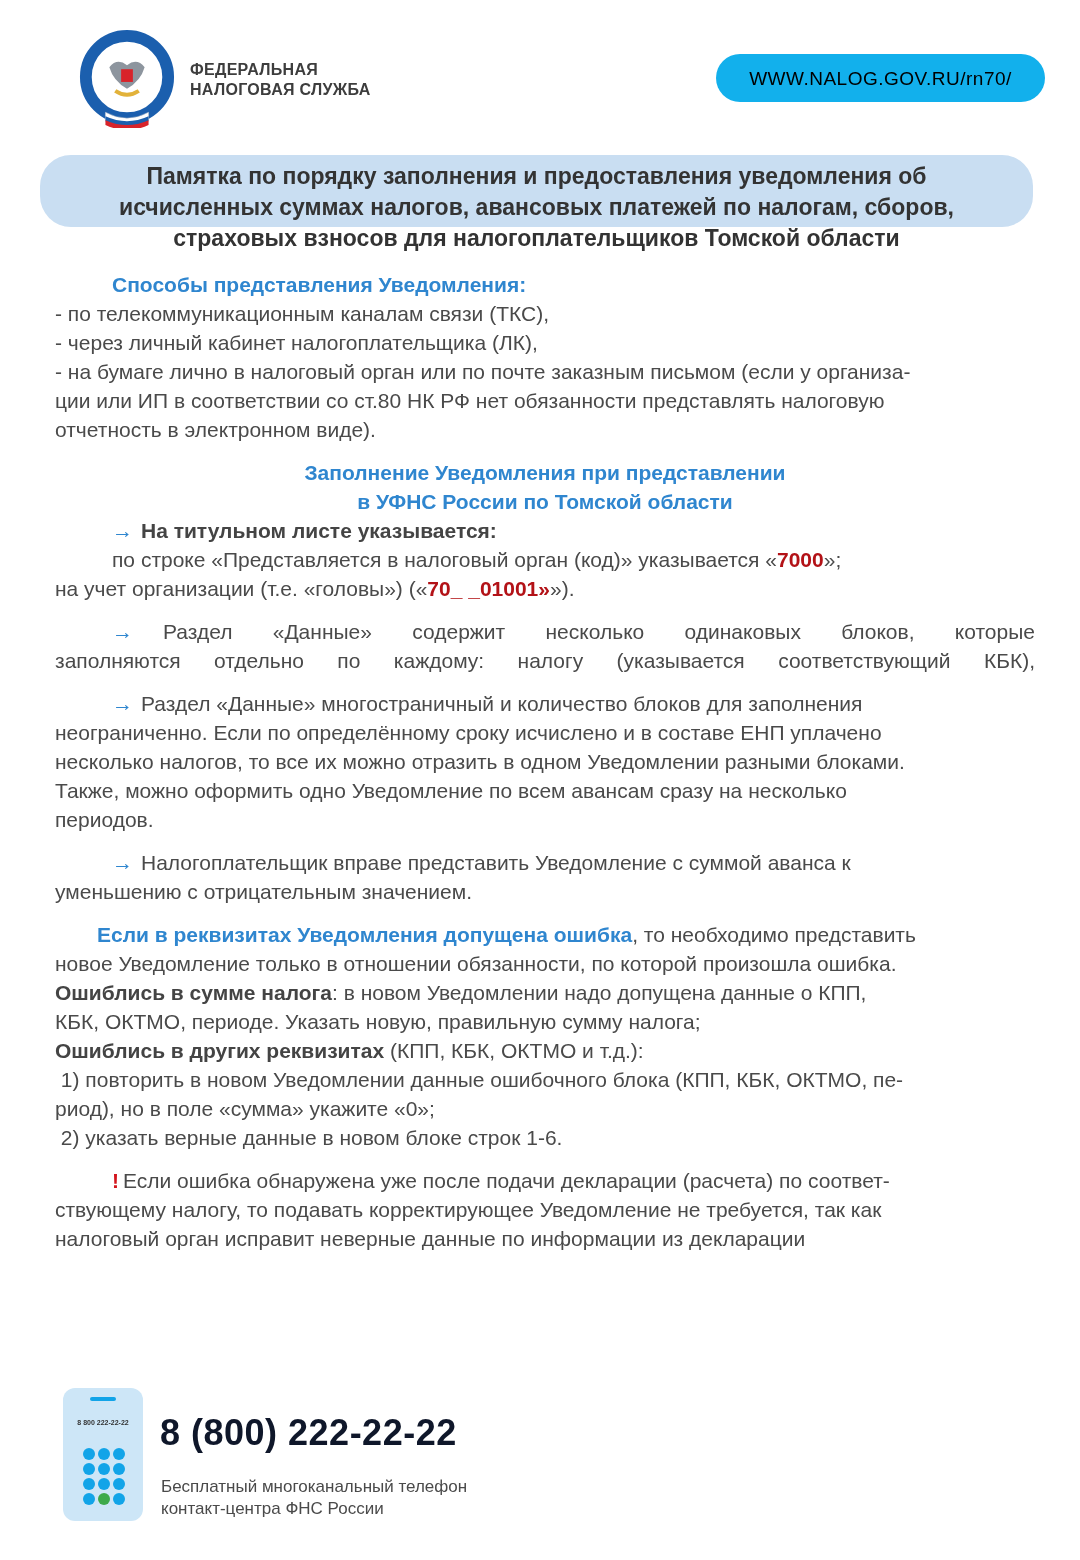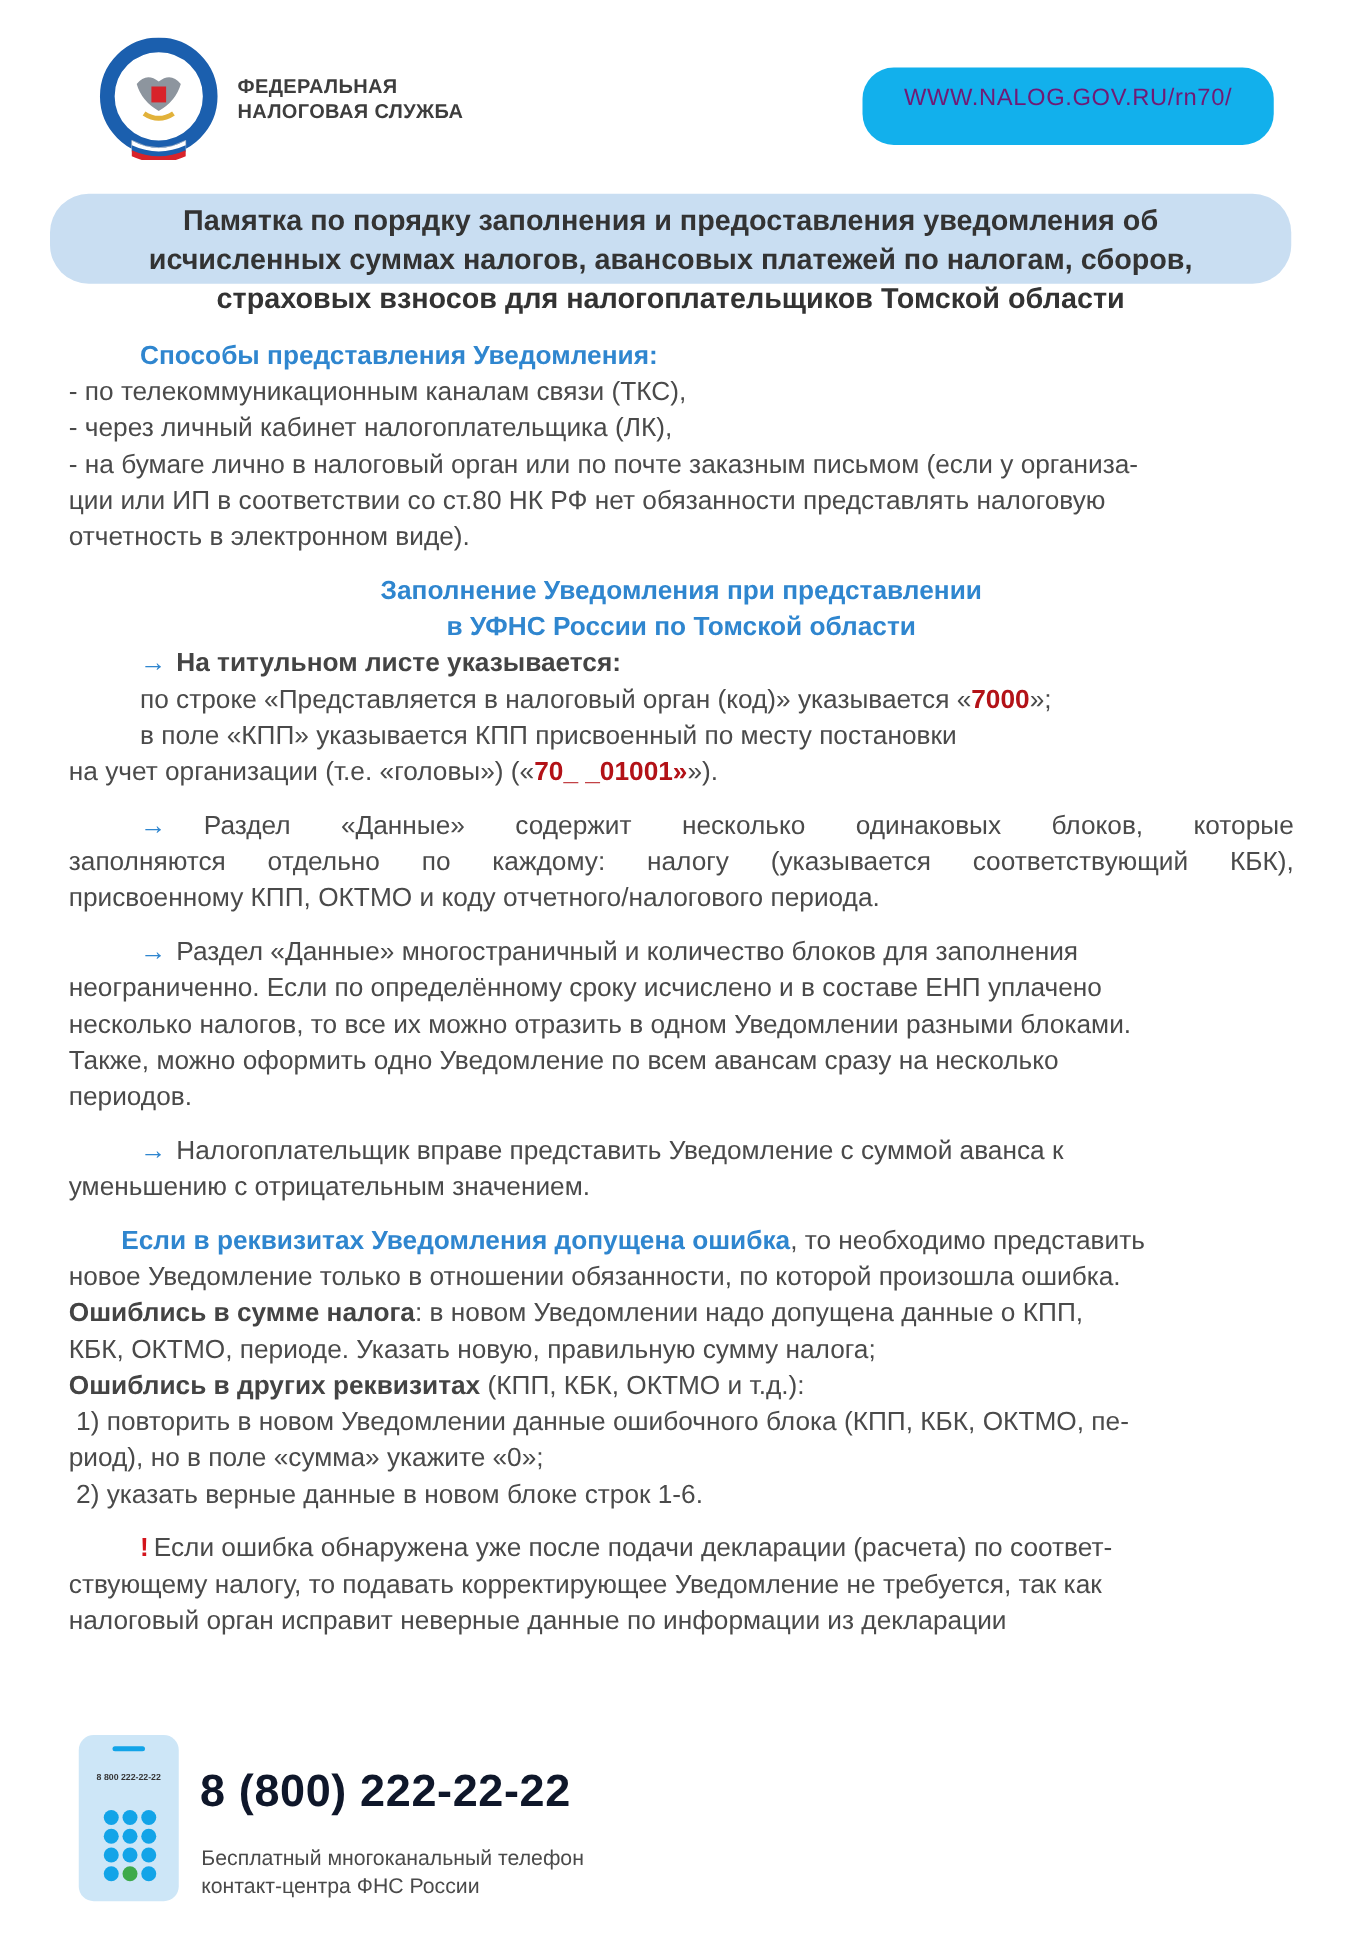--- a/index.html
+++ b/index.html
@@ -5,22 +5,22 @@
   html, body { margin: 0; padding: 0; }
   body {
     width: 1080px; height: 1560px; background: #ffffff; position: relative; overflow: hidden;
     font-family: "Liberation Sans", sans-serif; color: #4a4a4a;
   }
   .header { position: absolute; left: 0; top: 0; width: 1080px; height: 140px; }
   .logo { position: absolute; left: 78px; top: 30px; width: 98px; height: 98px; }
   .org-name { position: absolute; left: 190px; top: 60px; font-weight: bold; font-size: 16px; line-height: 20px; color: #3d3d3d; letter-spacing: 0.3px; }
   .org-name div { display: block; }
   .site-btn {
-    position: absolute; left: 690px; top: 54px; width: 329px; height: 62px; border-radius: 25px;
-    background: #12b0ec; color: #701a75; font-size: 19px; text-align: center; line-height: 50px;
+    position: absolute; left: 716px; top: 54px; width: 329px; height: 48px; border-radius: 25px;
+    background: #12b0ec; color: #000000; font-size: 19px; text-align: center; line-height: 50px;
     letter-spacing: 0.5px; cursor: pointer;
   }
   .title-box {
     position: absolute; left: 40px; top: 155px; width: 993px; height: 72px; background: #c9def2;
     text-align: center; font-weight: bold; font-size: 23px; line-height: 31px; color: #333333;
     padding-top: 6px; box-sizing: border-box; border-radius: 31px;
   }
   .title-box div { display: block; }
   .content { position: absolute; left: 55px; top: 270px; width: 980px; font-size: 21px; line-height: 29px; color: #4a4a4a; }
   .blue-h { color: #2f86cf; font-weight: bold; }
@@ -85,29 +85,27 @@
     <div>Заполнение Уведомления при представлении</div>
     <div>в УФНС России по Томской области</div>
   </div>
 
   <div class="indent1">
     <span class="arrow">→</span><span class="bold-dark">На титульном листе указывается:</span>
   </div>
   <div class="indent1">
     <span>по строке «Представляется в налоговый орган (код)» указывается «</span><span class="red-b">7000</span><span>»;</span>
   </div>
-  <div class="indent1">в поле «КПП» указывается КПП присвоенный по месту постановки</div>
   <div>
     <span>на учет организации (т.е. «головы») («</span><span class="red-b">70_ _01001»</span><span>»).</span>
   </div>
 
   <div class="para">
     <div class="indent1 justify"><span class="arrow" style="margin-right:30px">→</span><span>Раздел «Данные» содержит несколько одинаковых блоков, которые</span></div>
     <div class="justify">заполняются отдельно по каждому: налогу (указывается соответствующий КБК),</div>
-    <div>присвоенному КПП, ОКТМО и коду отчетного/налогового периода.</div>
   </div>
 
   <div class="para">
     <div class="indent1"><span class="arrow">→</span><span>Раздел «Данные» многостраничный и количество блоков для заполнения</span></div>
     <span class="line">неограниченно. Если по определённому сроку исчислено и в составе ЕНП уплачено</span>
     <span class="line">несколько налогов, то все их можно отразить в одном Уведомлении разными блоками.</span>
     <span class="line">Также, можно оформить одно Уведомление по всем авансам сразу на несколько</span>
     <span class="line">периодов.</span>
   </div>
 

